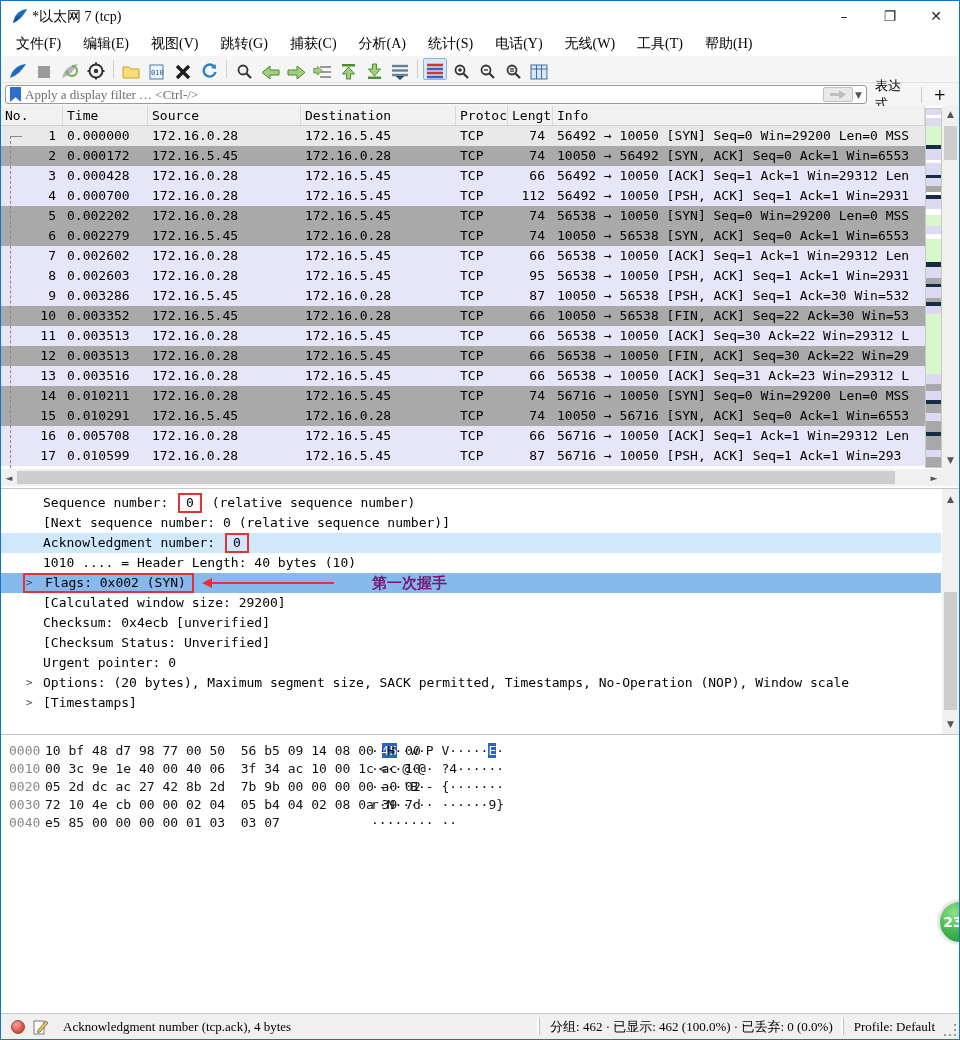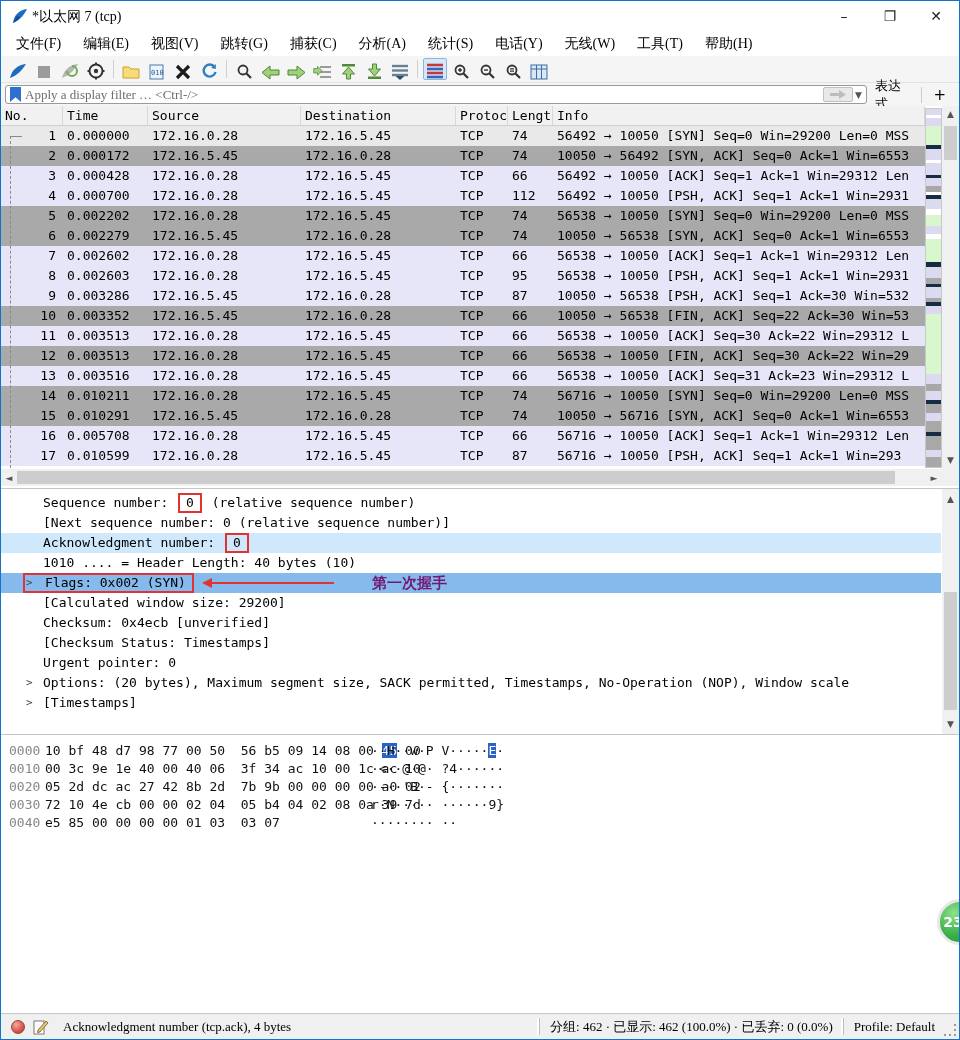--- a/index.html
+++ b/index.html
@@ -50,21 +50,21 @@
   #packet-list { position:absolute; left:0; top:105px; width:958px; height:380px; background:#fff; }
   #pl-header { position:absolute; left:0; top:0; width:924px; height:20px; background:#f1f1f1;
                display:grid; grid-template-columns:62px 85px 153px 155px 52px 45px 1fr;
                font-size:13px; border-bottom:1px solid #d0d0d0; }
   #pl-header .hcell { border-right:1px solid #d8d8d8; padding:2px 4px; overflow:hidden; white-space:nowrap; }
   #pl-rows { position:absolute; left:0; top:20px; width:924px; height:342px; overflow:hidden; }
   .prow { display:grid; grid-template-columns:62px 85px 153px 155px 52px 45px 1fr; height:20px;
           font-size:13px; line-height:20px; white-space:nowrap; }
   .prow > div { overflow:hidden; padding:0 4px; }
   .c-no { text-align:right; padding-right:7px !important; }
-  .c-len { text-align:left; padding-right:8px !important; }
+  .c-len { text-align:right; padding-right:8px !important; }
   .r-sel { background:#e9e9e9; }
   .r-gray { background:#a9a9a9; }
   .r-lav { background:#e7e6f8; }
   #conv-line { position:absolute; left:9px; top:10px; width:12px; height:342px;
                border-left:1px dashed #8a8a8a; border-top:1px solid #8a8a8a; pointer-events:none; }
   
   #minimap { position:absolute; left:924px; top:2px; width:17px; height:360px; display:flex; flex-direction:column;
              border:1px solid #c8c8c8; }
   #minimap div { width:100%; }
   
@@ -546,21 +546,21 @@
         <div class="drow">[Next sequence number: 0    (relative sequence number)]</div>
         <div class="drow hl-light">Acknowledgment number: <span class="redbox">0</span></div>
         <div class="drow">1010 .... = Header Length: 40 bytes (10)</div>
         <div class="drow hl-strong"><span class="expander">&gt;</span><span class="redbox rb-flags">Flags: 0x002 (SYN)</span><span class="arrow-wrap">
             <span class="arrow-head"></span>
             <span class="arrow-shaft"></span>
             <span class="annotation">第一次握手</span>
           </span></div>
         <div class="drow">[Calculated window size: 29200]</div>
         <div class="drow">Checksum: 0x4ecb [unverified]</div>
-        <div class="drow">[Checksum Status: Timestamps]</div>
+        <div class="drow">[Checksum Status: Unverified]</div>
         <div class="drow">Urgent pointer: 0</div>
         <div class="drow"><span class="expander">&gt;</span>Options: (20 bytes), Maximum segment size, SACK permitted, Timestamps, No-Operation (NOP), Window scale</div>
         <div class="drow"><span class="expander">&gt;</span>[Timestamps]</div>
       </div>
     <div id="det-vscroll" class="vscroll">
       <span class="sb-arrow" style="top:2px">▲</span>
       <span class="sb-thumb" style="top:103px;height:118px"></span>
       <span class="sb-arrow" style="top:227px">▼</span>
     </div>
   </div>

